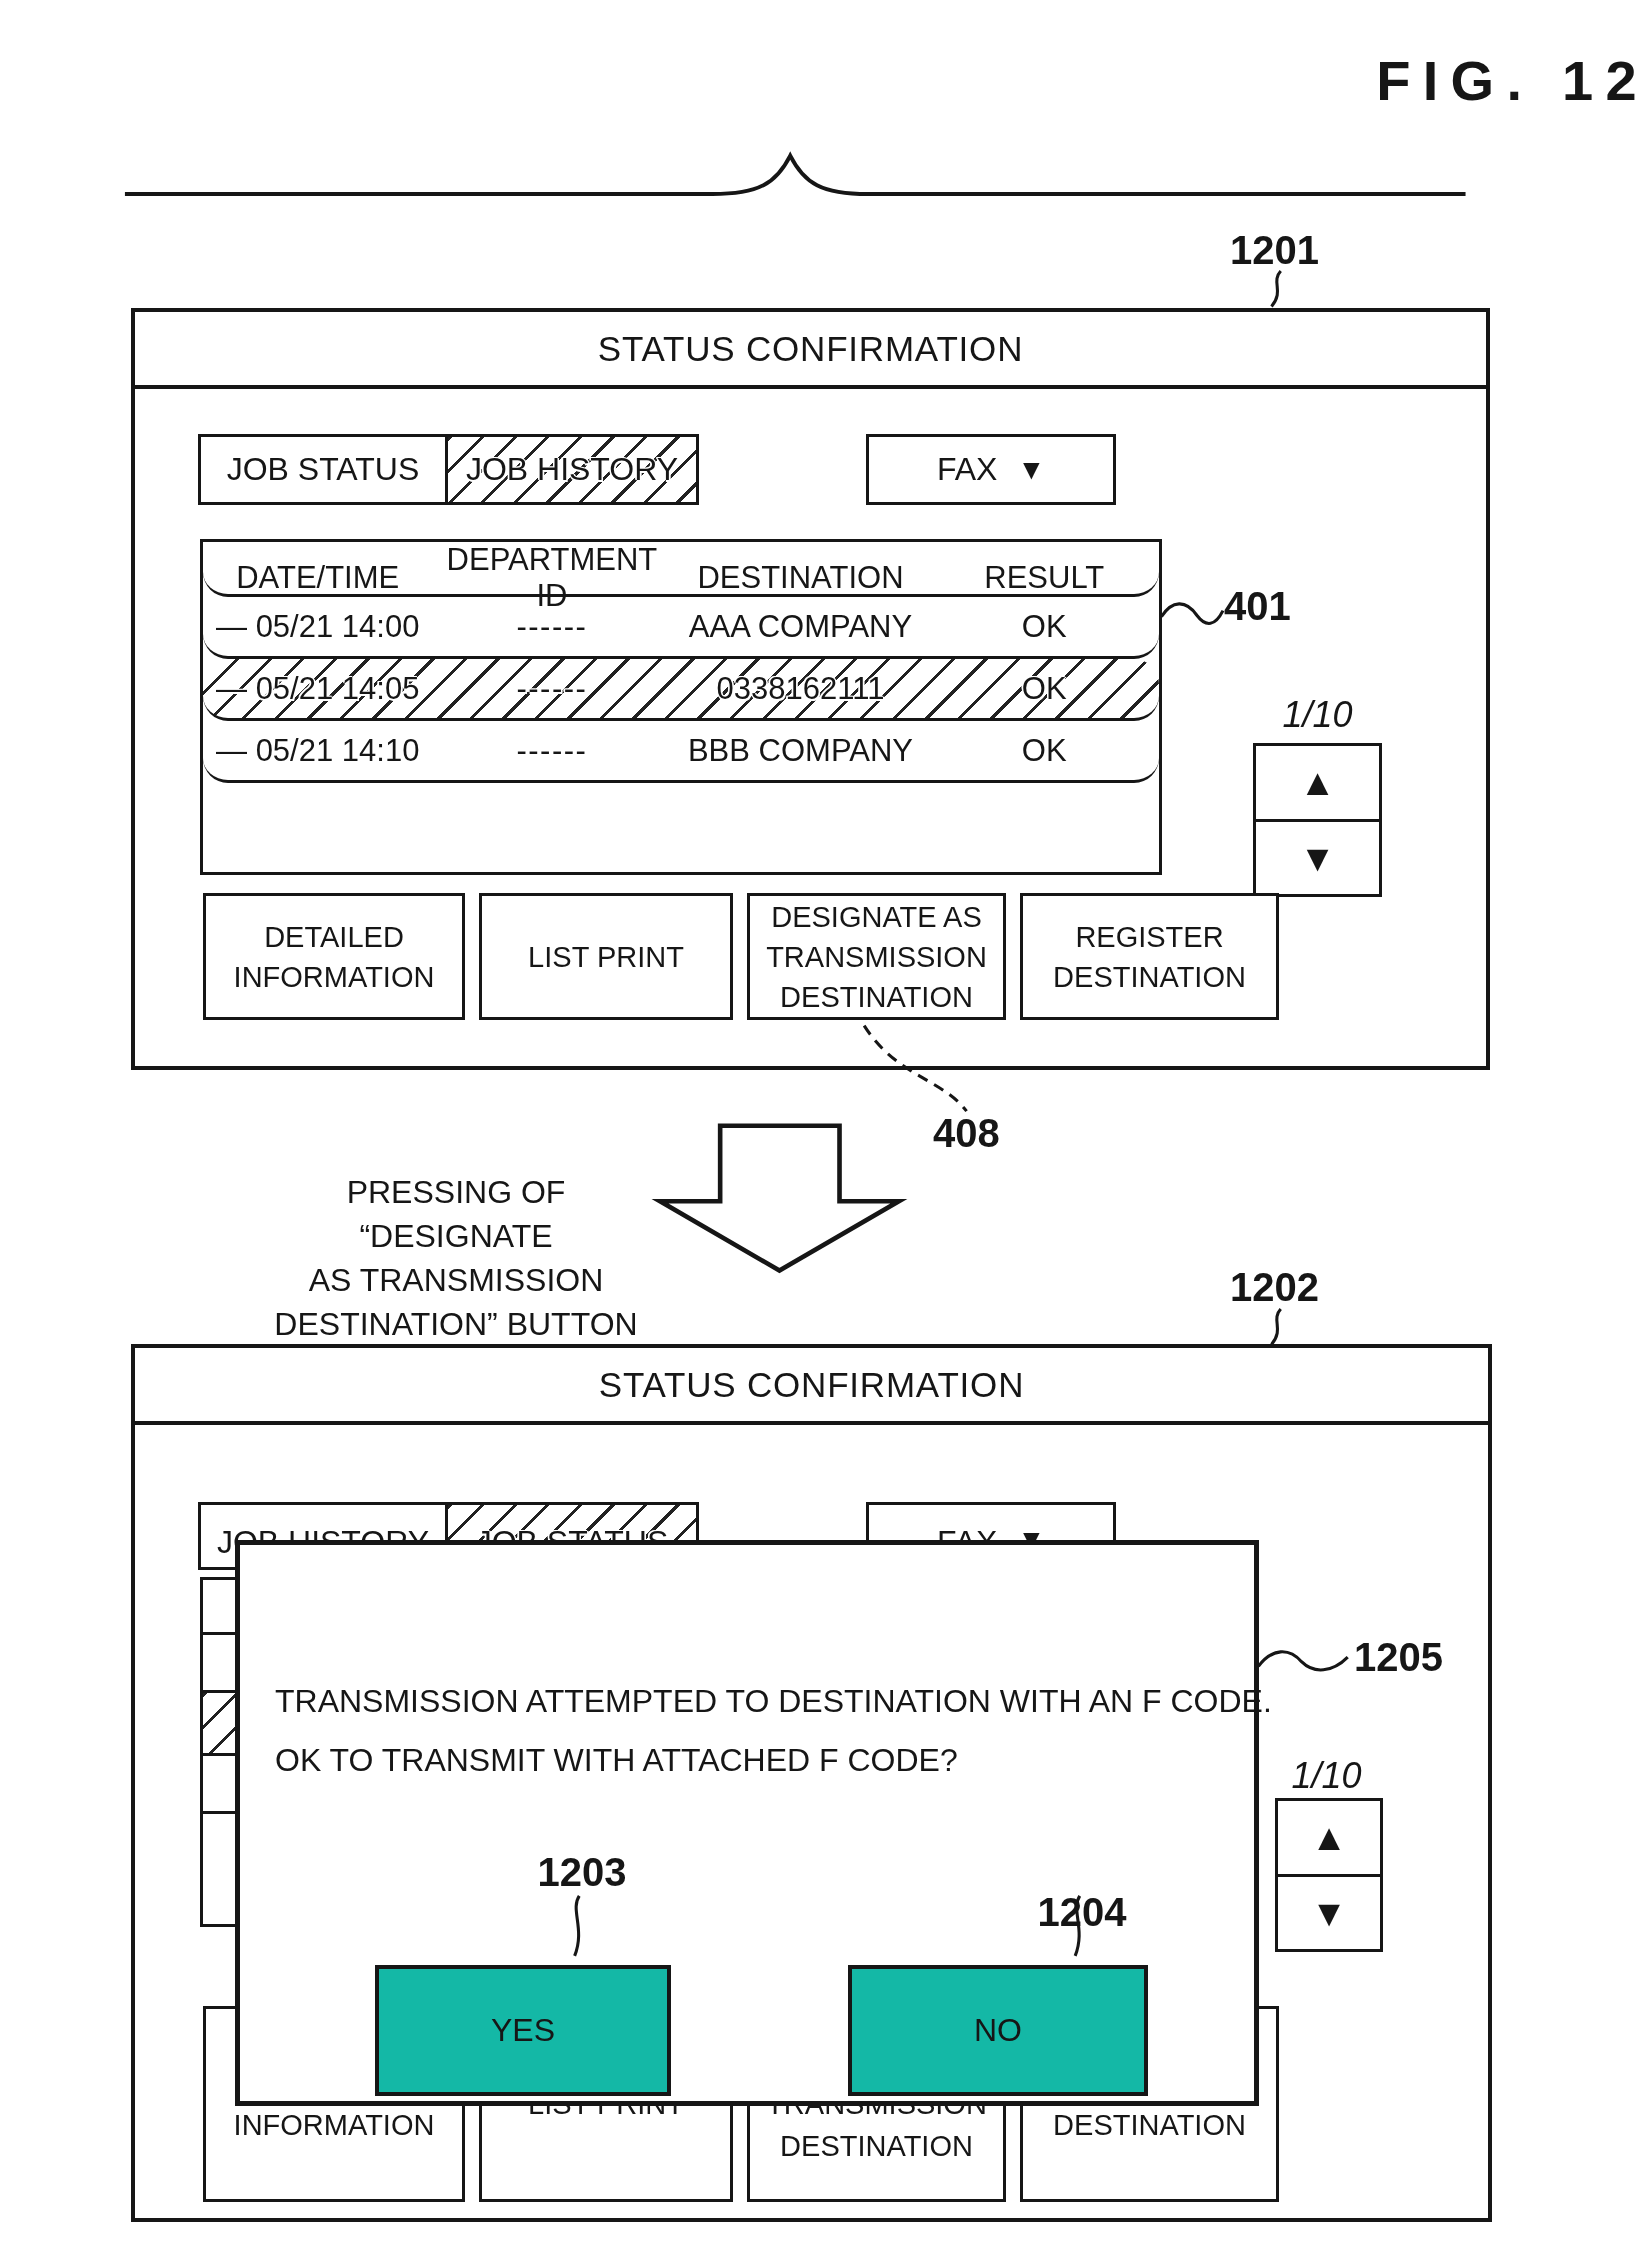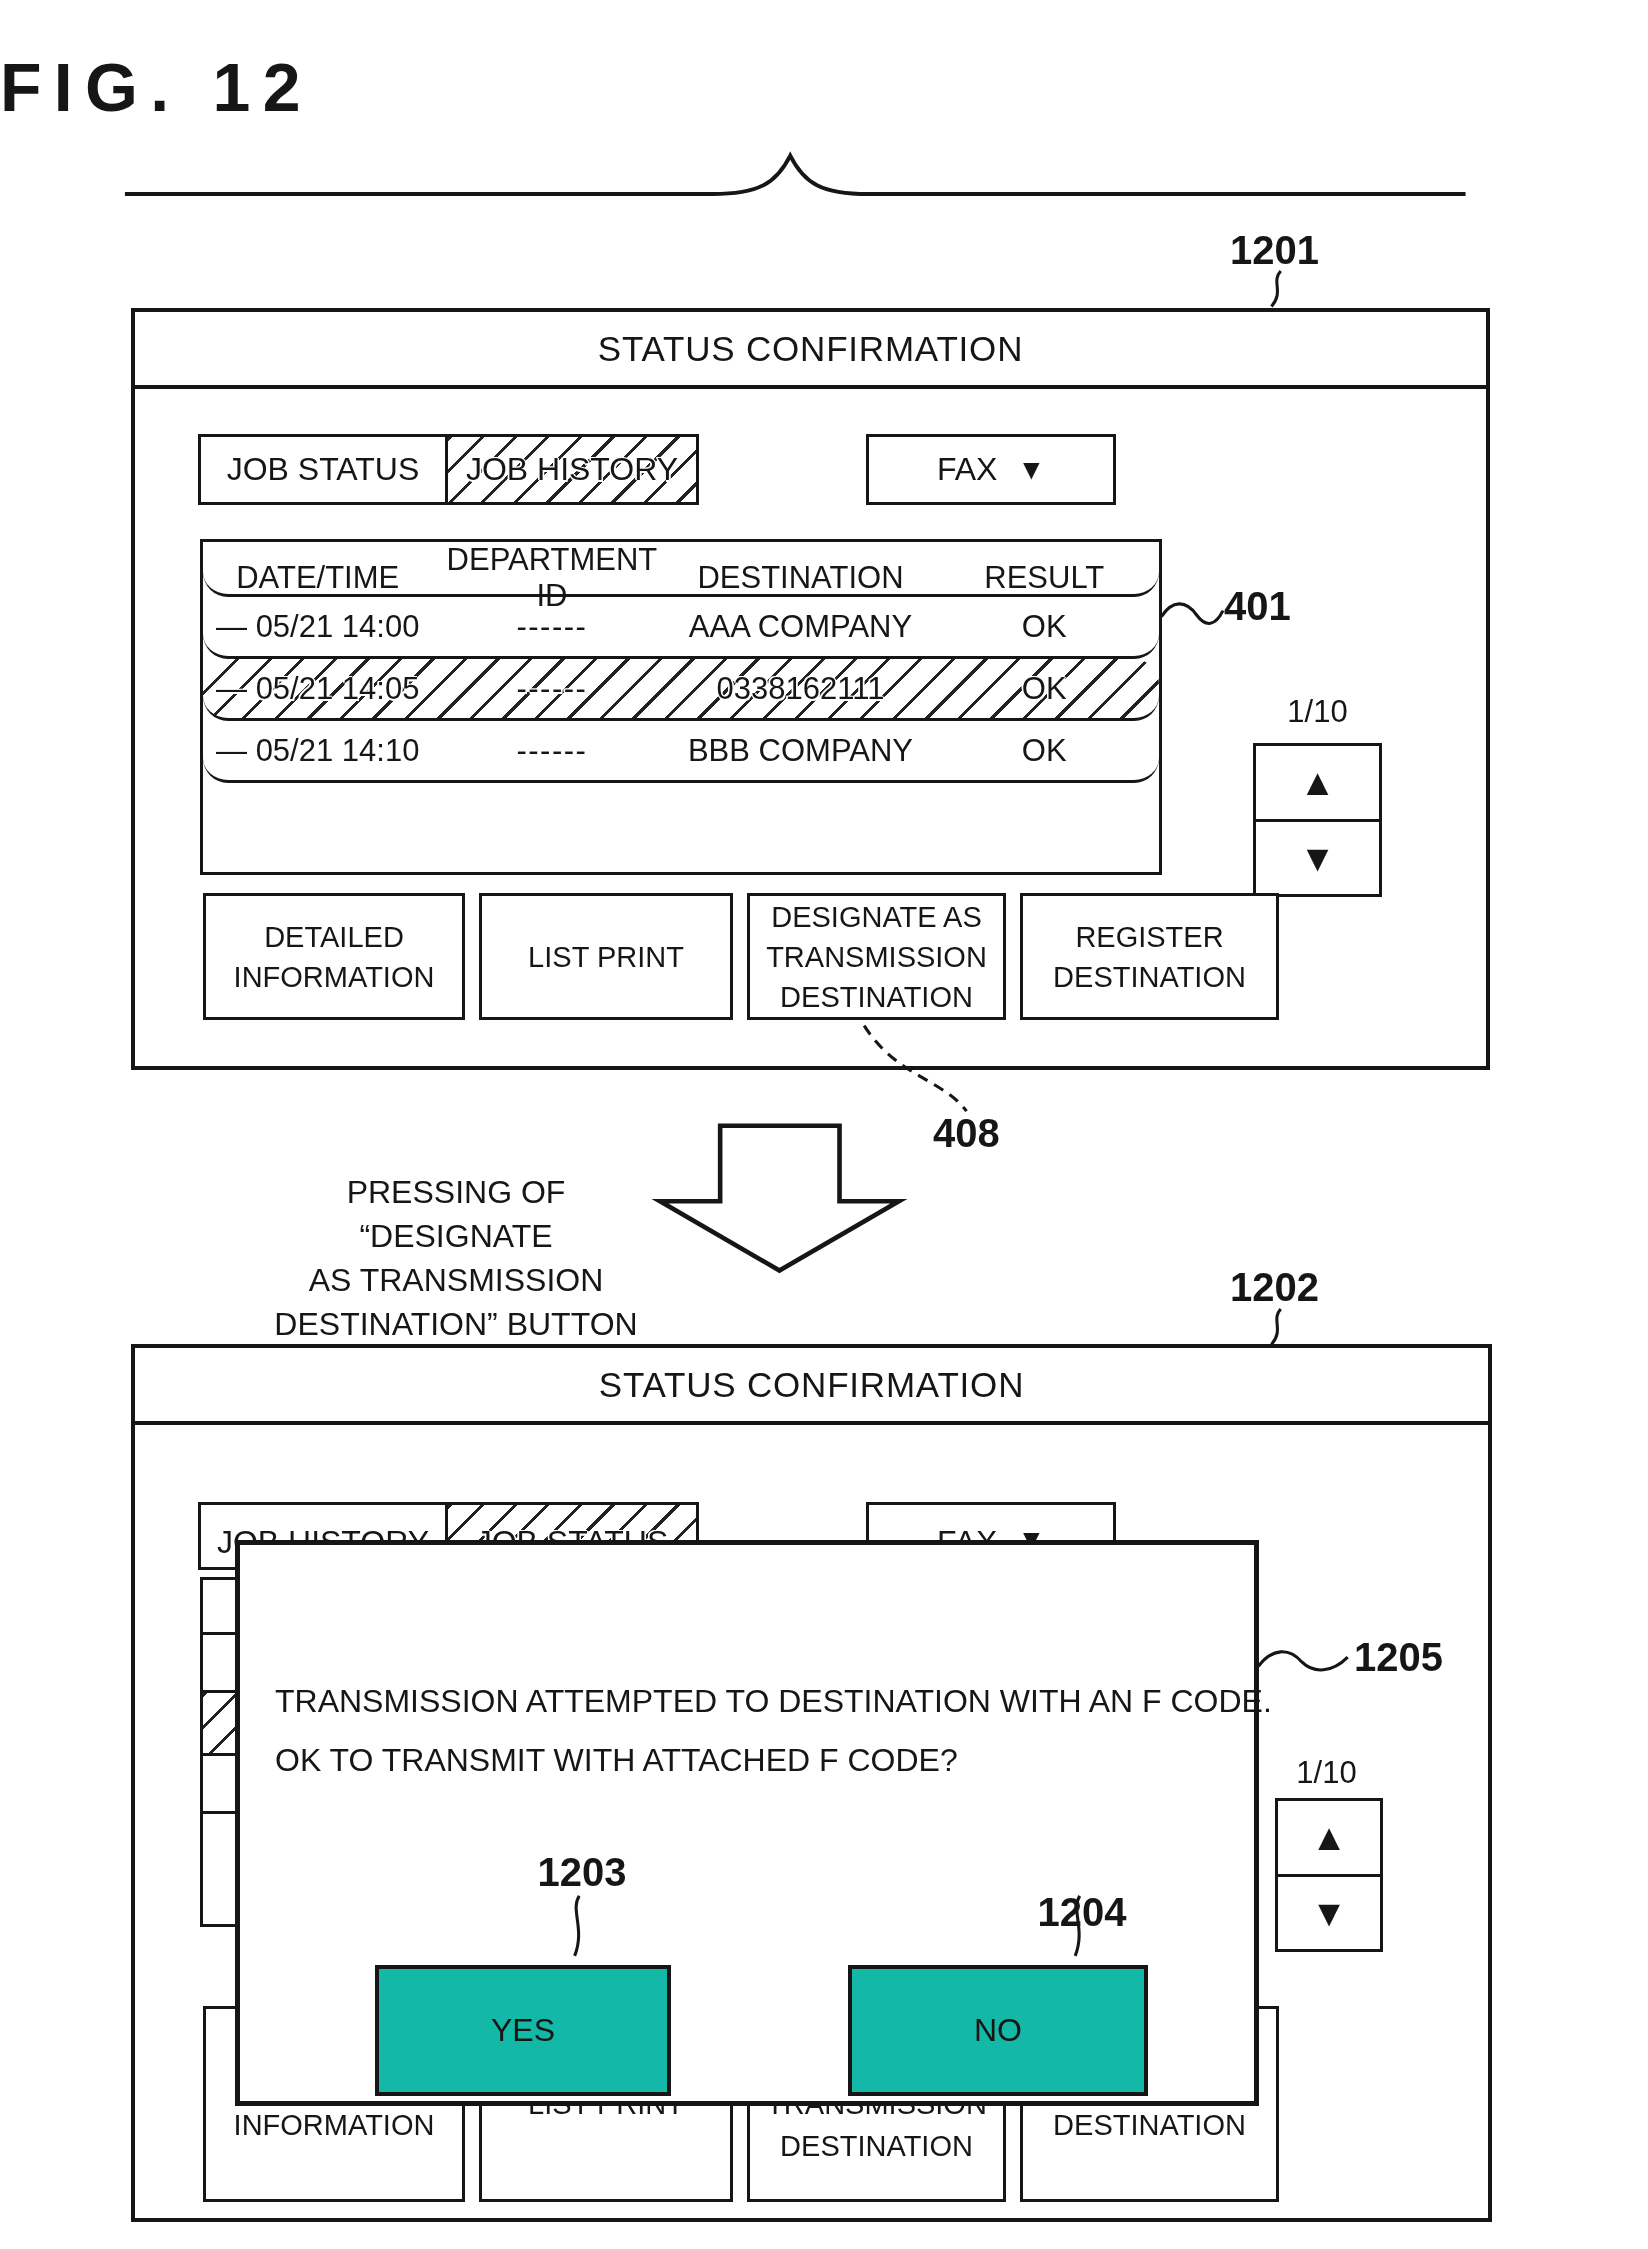--- a/index.html
+++ b/index.html
@@ -1,40 +1,40 @@
 <!DOCTYPE html>
 <html style="font-size:12.3px"><head>
 <meta charset="utf-8">
 <style>
   html,body{margin:0;padding:0;background:#fff;}
   #canvas{position:relative;width:1649px;height:2250px;background:#fff;overflow:hidden;
           font-family:"Liberation Sans", sans-serif;color:#161616;}
   .abs{position:absolute;box-sizing:border-box;}
-  .fig-title{left:0;top:48px;width:1649px;text-align:left;font-size:68px;font-weight:bold;
+  .fig-title{left:0;top:48px;width:1649px;text-align:right;font-size:56px;font-weight:bold;
              letter-spacing:12.3px;}
   .ref-label{font-size:40px;font-weight:bold;z-index:9;white-space:nowrap;}
   
   .screen{border:4.6px solid #161616;background:#fff;}
   .titlebar{left:0;top:0;right:0;height:77px;border-bottom:4.6px solid #161616;display:flex;
             align-items:center;justify-content:center;font-size:35px;letter-spacing:0.8px;}
   .tab,.fax{border:3.8px solid #161616;background:#fff;display:flex;align-items:center;
             justify-content:center;font-size:32px;}
   .hatched{background-image:repeating-linear-gradient(135deg,#222 0px,#222 3.1px,transparent 3.1px,transparent 23px);}
   .halo{text-shadow:1.5px 0 0 #fff,-1.5px 0 0 #fff,0 1.5px 0 #fff,0 -1.5px 0 #fff,1.5px 1.5px 0 #fff,-1.5px -1.5px 0 #fff;}
   
   .jobtable{border:3.8px solid #161616;background:#fff;}
   .thead,.trow{display:grid;grid-template-columns:24% 25% 27% 24%;align-items:center;
                text-align:center;font-size:31px;border-radius:25px;}
   .thead{height:52px;border-bottom:3.8px solid #161616;}
   .trow{border-bottom:3.8px solid #161616;}
   .dash{letter-spacing:1.5px;}
   
   .pager{border:3.8px solid #161616;background:#fff;}
   .pager .cell{display:flex;align-items:center;justify-content:center;font-size:37px;}
-  .pagenum{text-align:center;font-size:31px;}
+  .pagenum{text-align:center;font-size:36px;font-style:italic;}
   
   .bigbtn{border:3.8px solid #161616;background:#fff;display:flex;align-items:center;
           justify-content:center;text-align:center;font-size:29px;line-height:40px;padding:0 6.2px;}
   
   .note{text-align:center;font-size:32px;line-height:44px;}
   
   .dialog{border:5.4px solid #161616;background:#fff;z-index:5;}
   .dlg-msg{font-size:32px;line-height:59px;white-space:nowrap;}
   .dlg-btn{border:4.6px solid #161616;background:#14b8a6;display:flex;align-items:center;
            justify-content:center;font-size:32px;}

